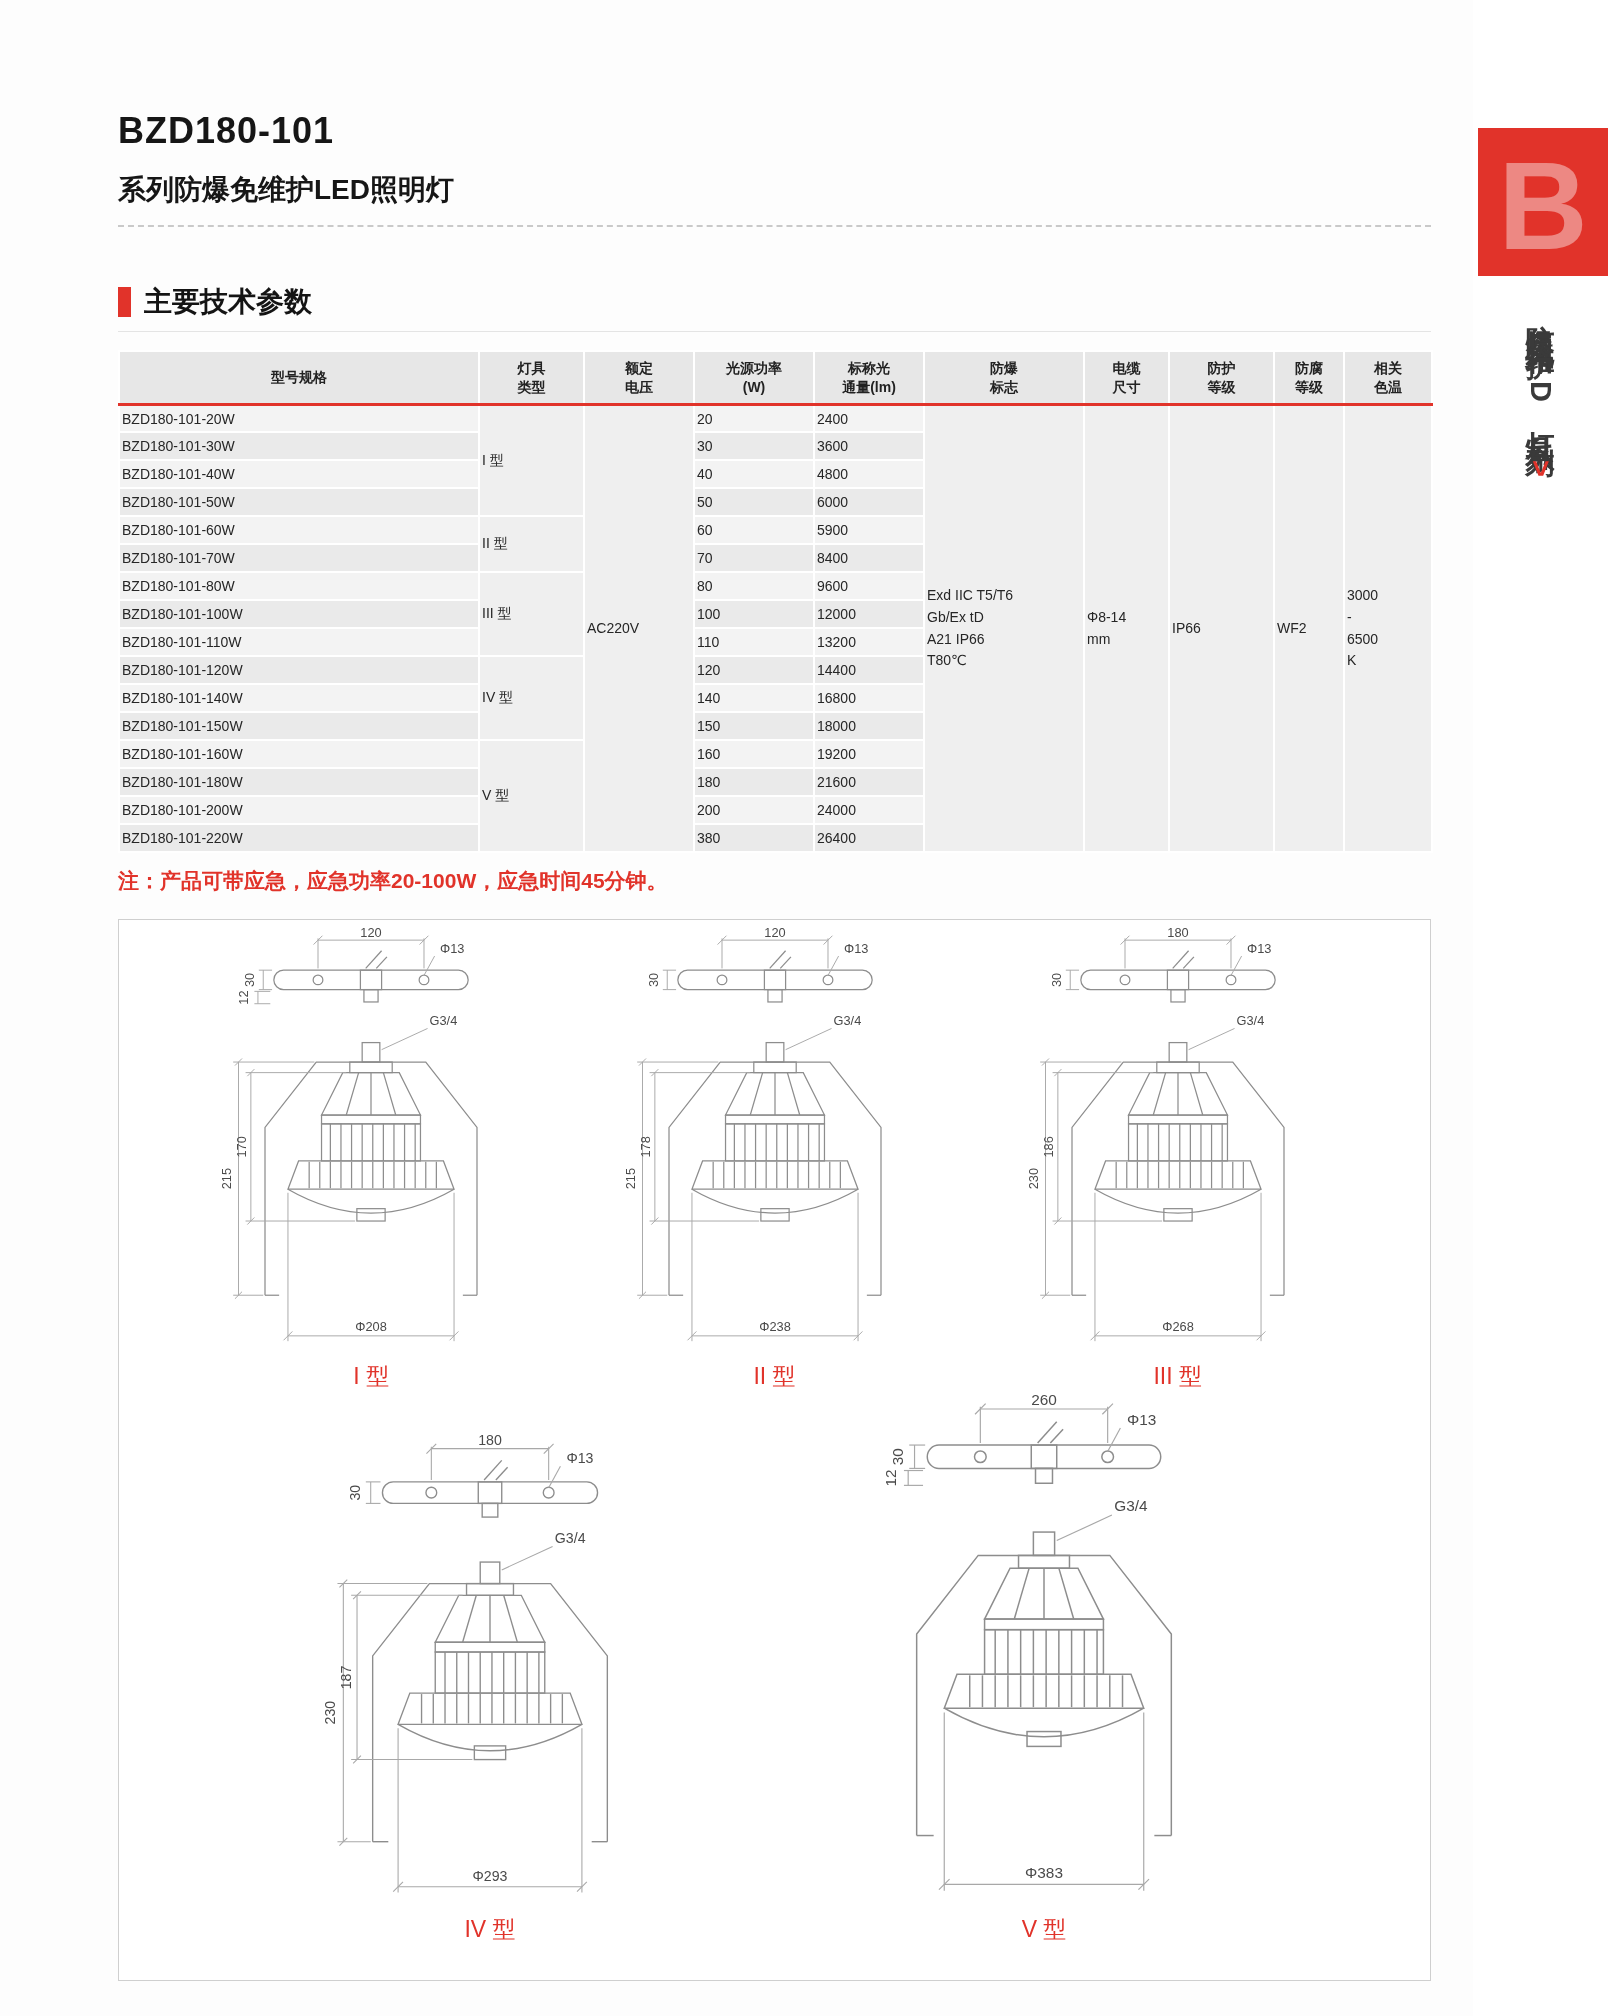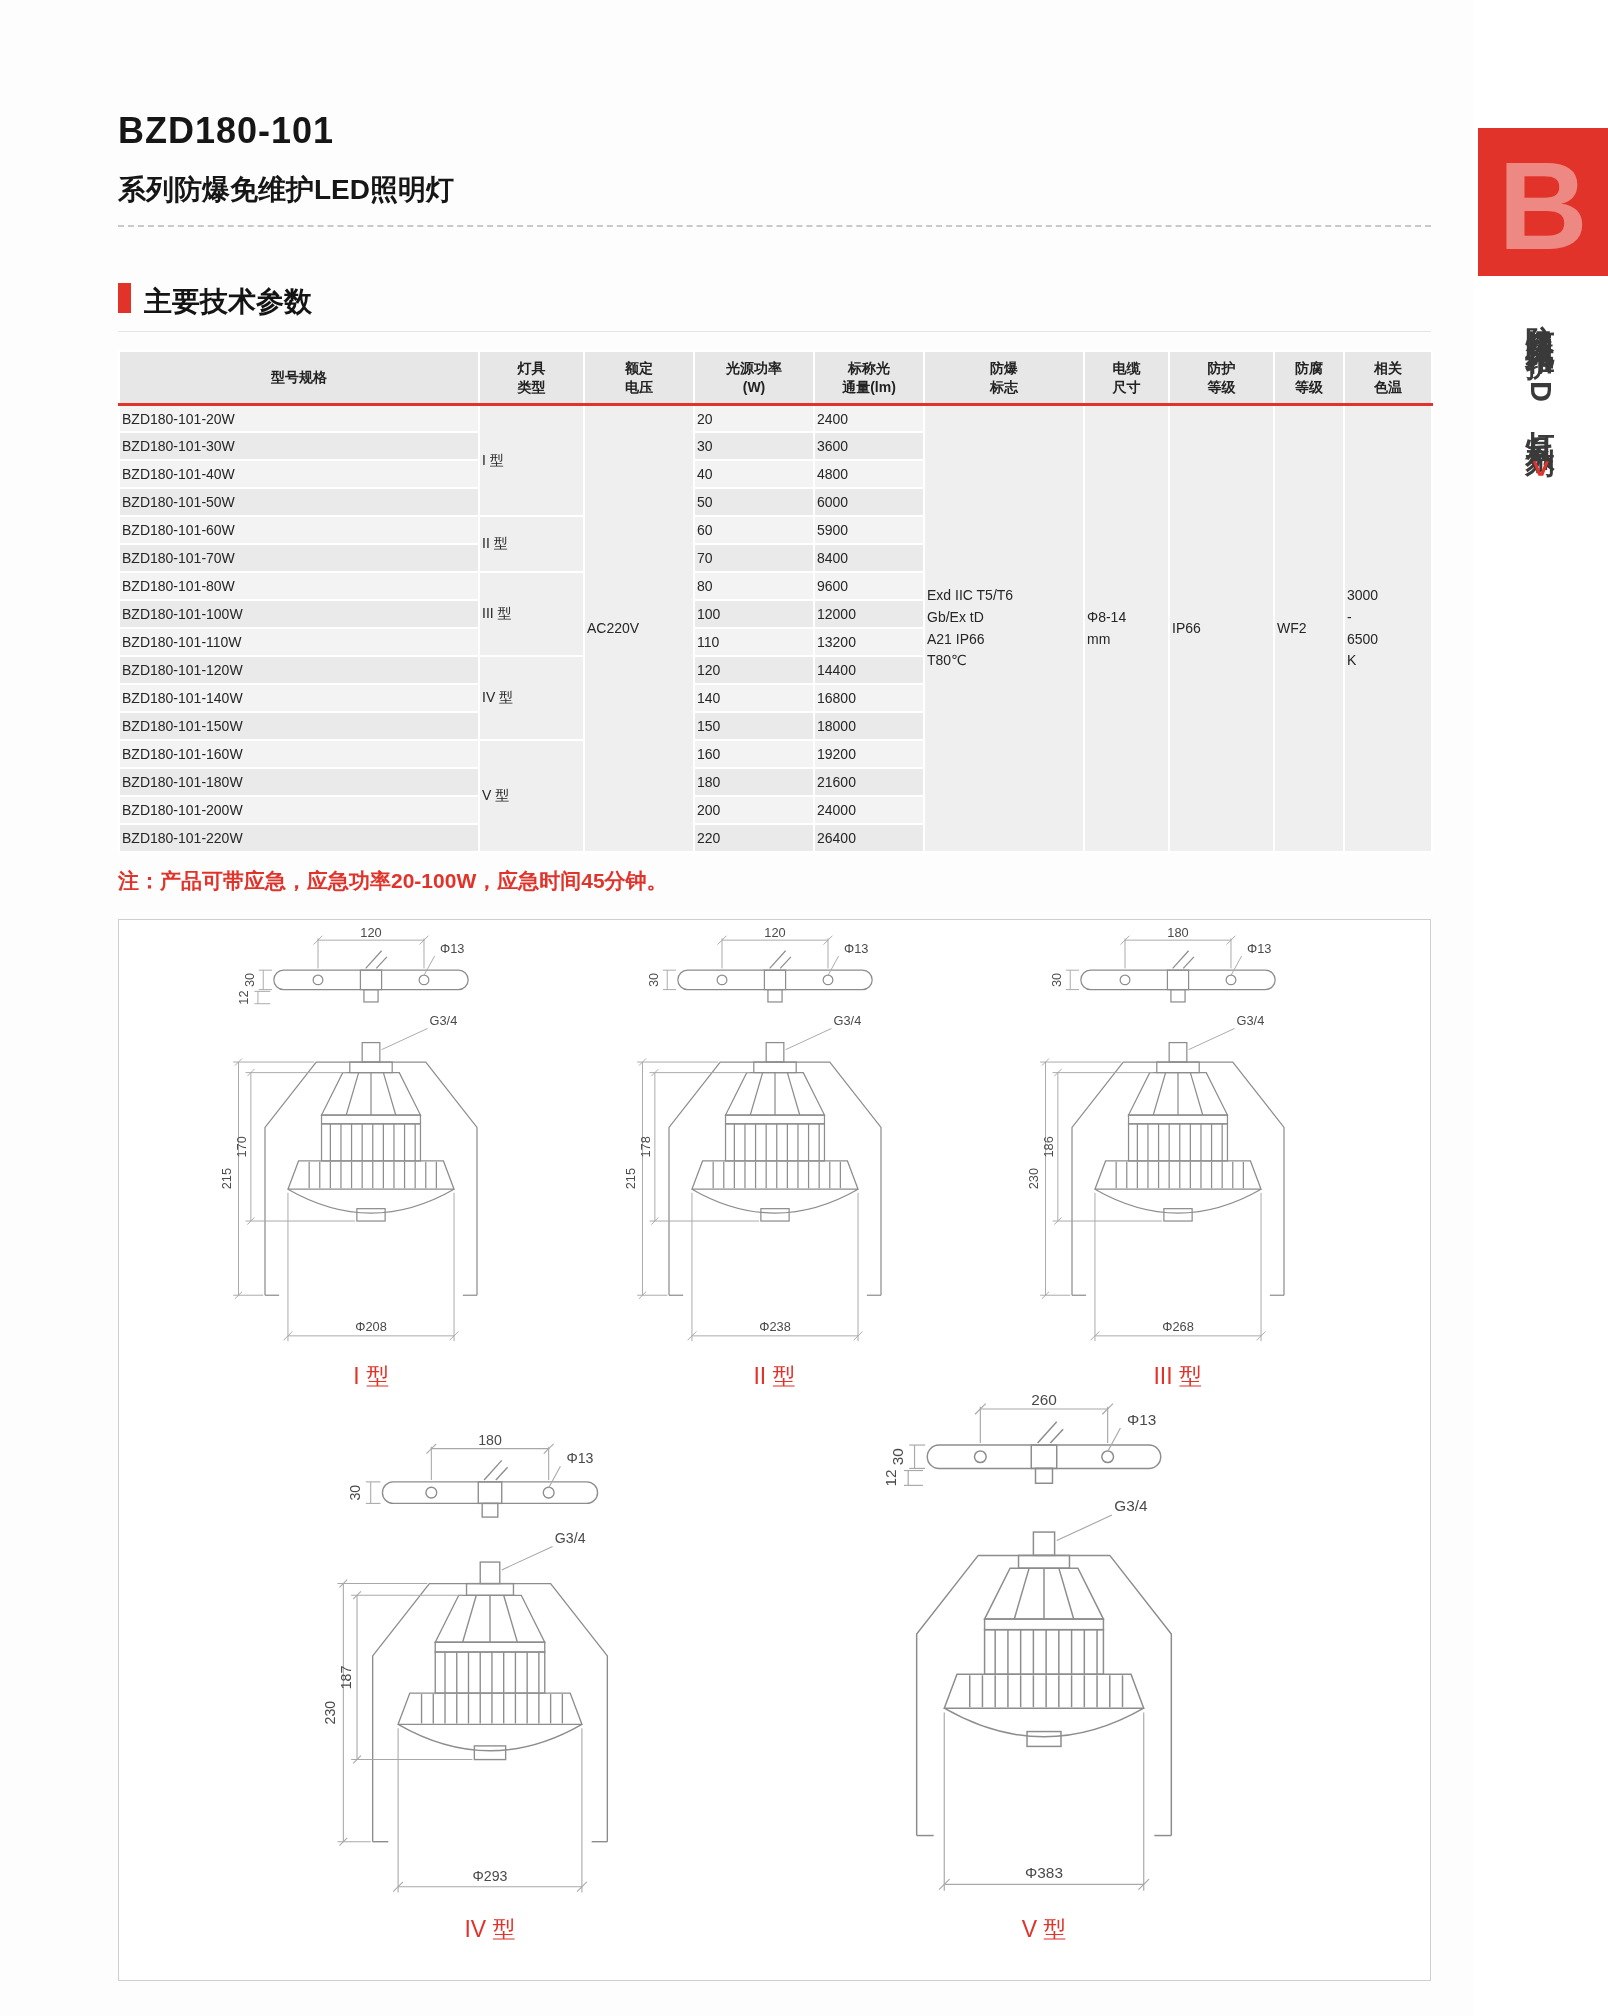--- a/index.html
+++ b/index.html
@@ -29,21 +29,21 @@
   }
   .side-arrow { color:var(--accent,#e1332a); margin-top:14px; font-weight:bold; }
 
   
   .content { position:absolute; left:118px; top:0; width:1313px; padding-top:78px; }
   .title-block h1 { font-size:36px; font-weight:bold; color:#161616; letter-spacing:1px; line-height:1.15;margin-top:32px; }
   .title-block h2 { font-size:28px; font-weight:bold; color:#161616; margin-top:20px; }
   .dashed-rule { border-top:2px dashed #c9c9c9; margin-top:16px; }
 
   .section-header {
-    display:flex; align-items:flex-start; gap:13px;
+    display:flex; align-items:center; gap:13px;
     margin-top:56px; padding-bottom:10px; border-bottom:1px solid #e4e4e4;
   }
   .section-header .red-bar { width:13px; height:30px; background:var(--accent,#e1332a); flex:none; }
   .section-header h3 { font-size:28px; font-weight:bold; color:#141414; }
   .section-dims .section-header { margin-top:42px; }
 
   
   .spec-table {
     width:1313px; margin-top:18px; border-collapse:collapse; table-layout:fixed;
     font-size:14px;
@@ -235,21 +235,21 @@
               <td class="stripe">180</td>
               <td class="stripe">21600</td>
             </tr>
             <tr>
               <td class="stripe">BZD180-101-200W</td>
               <td class="stripe">200</td>
               <td class="stripe">24000</td>
             </tr>
             <tr>
               <td class="stripe">BZD180-101-220W</td>
-              <td class="stripe">220</td>
+              <td class="stripe">380</td>
               <td class="stripe">26400</td>
             </tr>
           </tbody>
       </table>
 
       <p class="note">注：产品可带应急，应急功率20-100W，应急时间45分钟。</p>
     </section>
 
     <section class="section-dims">
 

